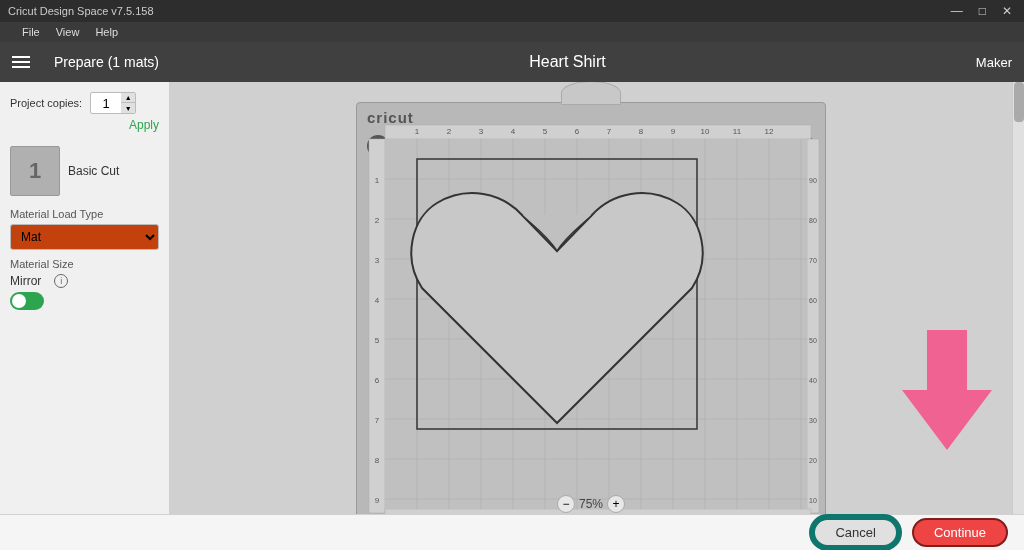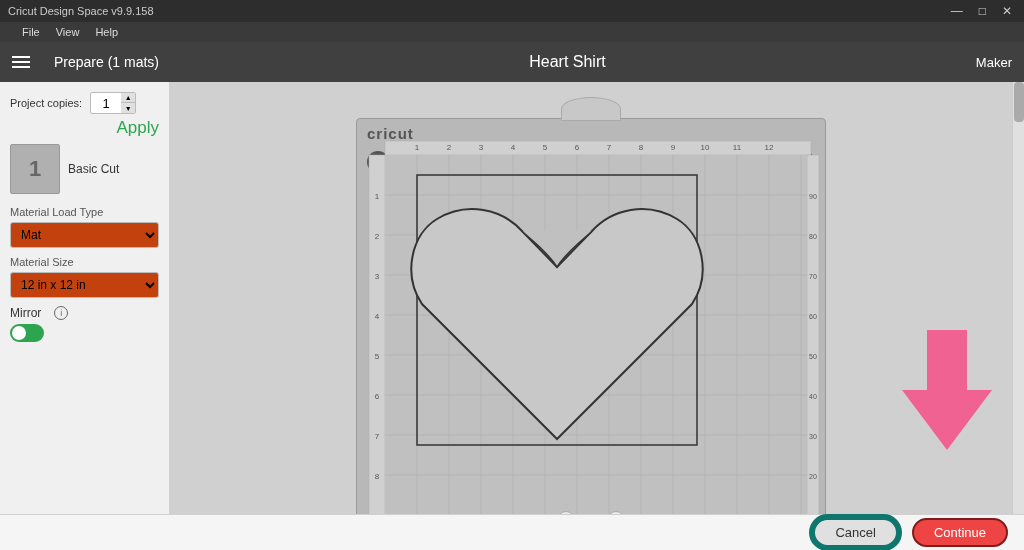--- a/index.html
+++ b/index.html
@@ -73,25 +73,25 @@
     }
     .project-copies-label { font-size: 11px; color: #333; font-weight: 500; }
     .copies-input-group { display: flex; align-items: center; border: 1px solid #bbb; background: #fff; border-radius: 2px; }
     .copies-input { width: 30px; text-align: center; font-size: 13px; border: none; outline: none; background: transparent; padding: 1px 2px; }
     .copies-spinners { display: flex; flex-direction: column; }
     .spinner-btn { width: 14px; height: 10px; background: #e0e0e0; border: none; cursor: pointer; font-size: 7px; display: flex; align-items: center; justify-content: center; line-height: 1; }
     .spinner-btn:first-child { border-bottom: 1px solid #bbb; }
 
     .apply-btn {
       color: #2da44e;
-      font-size: 17px;
+      font-size: 12px;
       background: none;
       border: none;
       cursor: pointer;
-      margin-bottom: 6px;
+      margin-bottom: 14px;
       display: block;
       margin-left: auto;
       font-weight: 500;
     }
 
     .mat-preview {
       display: flex;
       align-items: center;
       gap: 8px;
       margin-bottom: 12px;
@@ -157,21 +157,21 @@
     
     .canvas-area {
       flex: 1;
       background: #d0d0d0;
       position: relative;
       overflow: hidden;
       display: flex;
       flex-direction: column;
       align-items: center;
       justify-content: flex-start;
-      padding: 26px;
+      padding: 10px;
     }
 
     .zoom-bar {
       position: absolute;
       bottom: 8px;
       left: 50%;
       transform: translateX(-50%);
       display: flex;
       align-items: center;
       gap: 4px;
@@ -306,21 +306,21 @@
     .pink-arrow {
       position: absolute;
       right: 20px;
       bottom: 60px;
     }
   </style>
 </head>
 <body>
 
 <div class="title-bar">
-  <span>Cricut Design Space v9.9.158</span>
+  <span>Cricut Design Space v7.5.158</span>
   <div class="title-bar-controls">
     <span class="title-bar-btn">—</span>
     <span class="title-bar-btn">□</span>
     <span class="title-bar-btn">✕</span>
   </div>
 </div>
 
 <div class="menu-bar">
   <span class="menu-item">File</span>
   <span class="menu-item">View</span>
@@ -367,23 +367,20 @@
     </div>
 
     
     <div class="sidebar-section-label">Material Load Type</div>
     <select class="sidebar-select">
       <option>Mat</option>
     </select>
 
     
     <div class="sidebar-section-label">Material Size</div>
-    <select class="sidebar-select">
-      <option>12 in x 12 in</option>
-    </select>
 
     
     <div class="mirror-label-row">
       <span>Mirror</span>
       <span class="info-icon">i</span>
     </div>
     <div class="toggle-switch">
       <div class="toggle-knob"></div>
     </div>
   </div>

